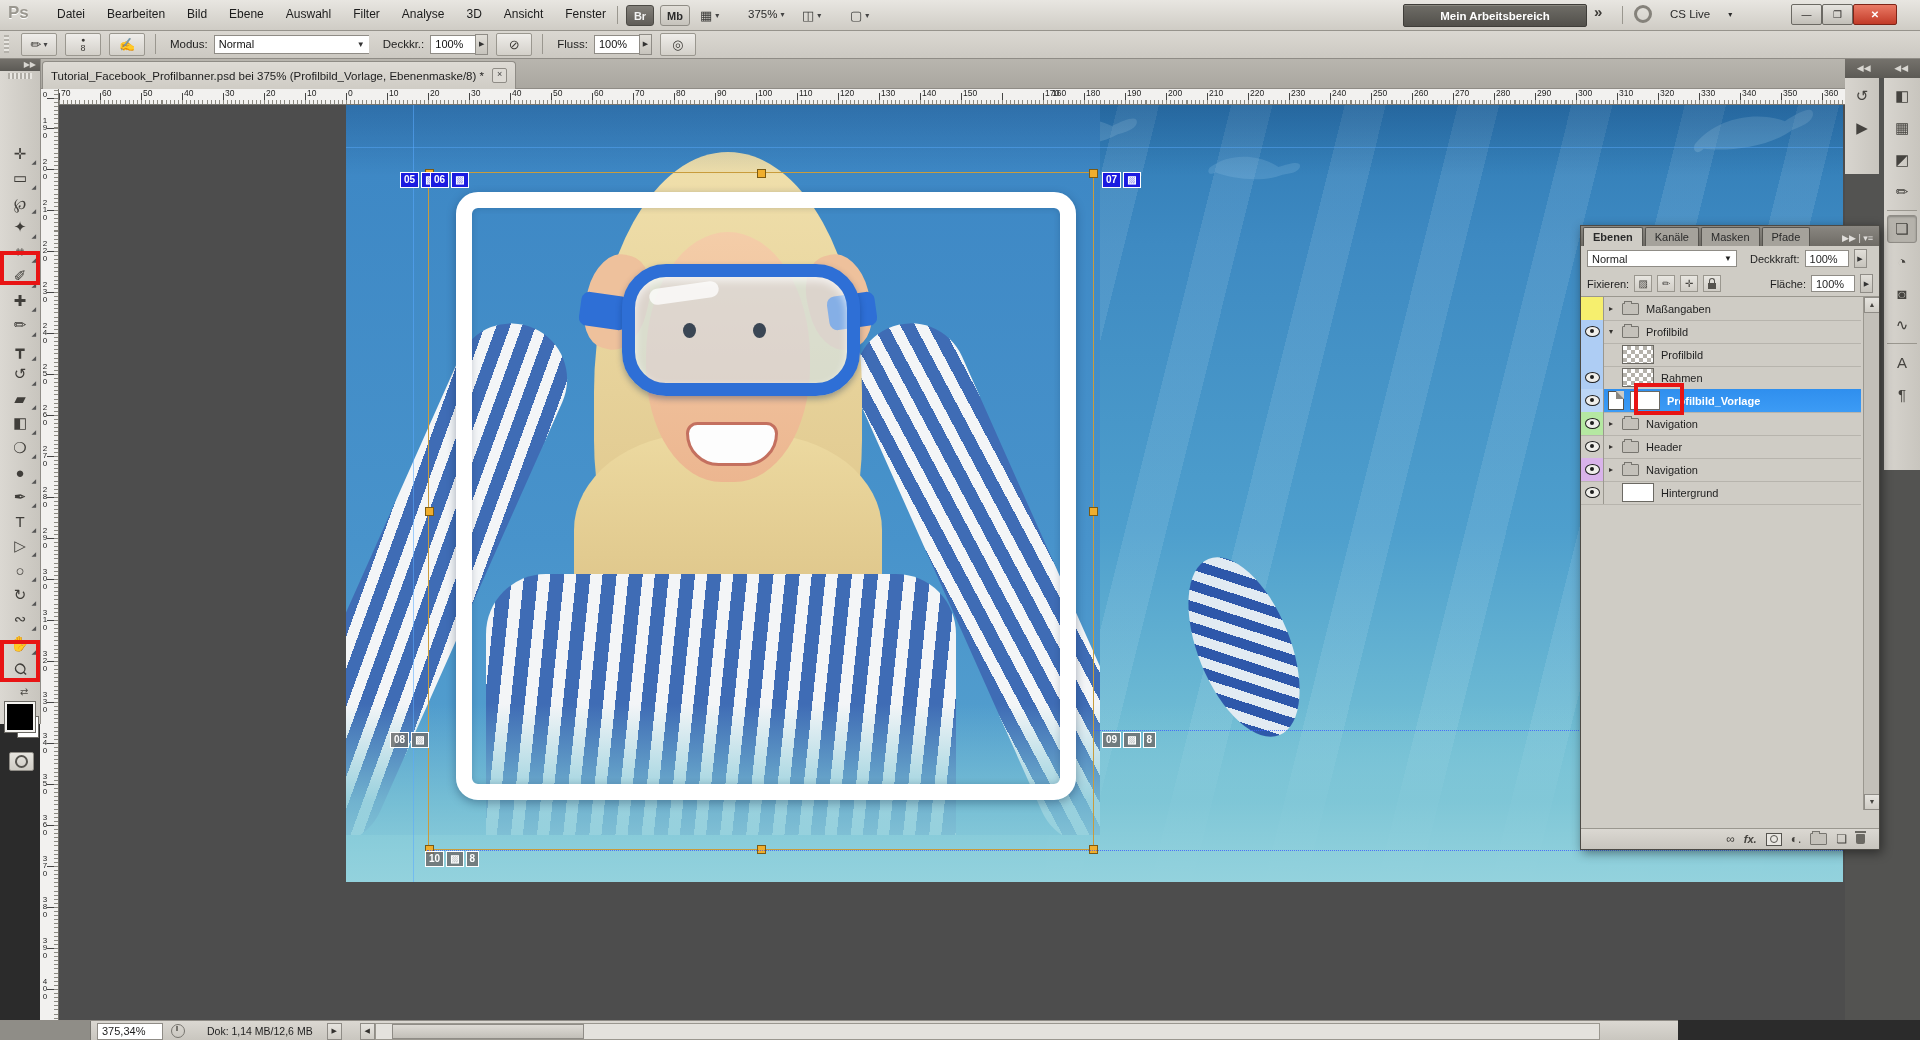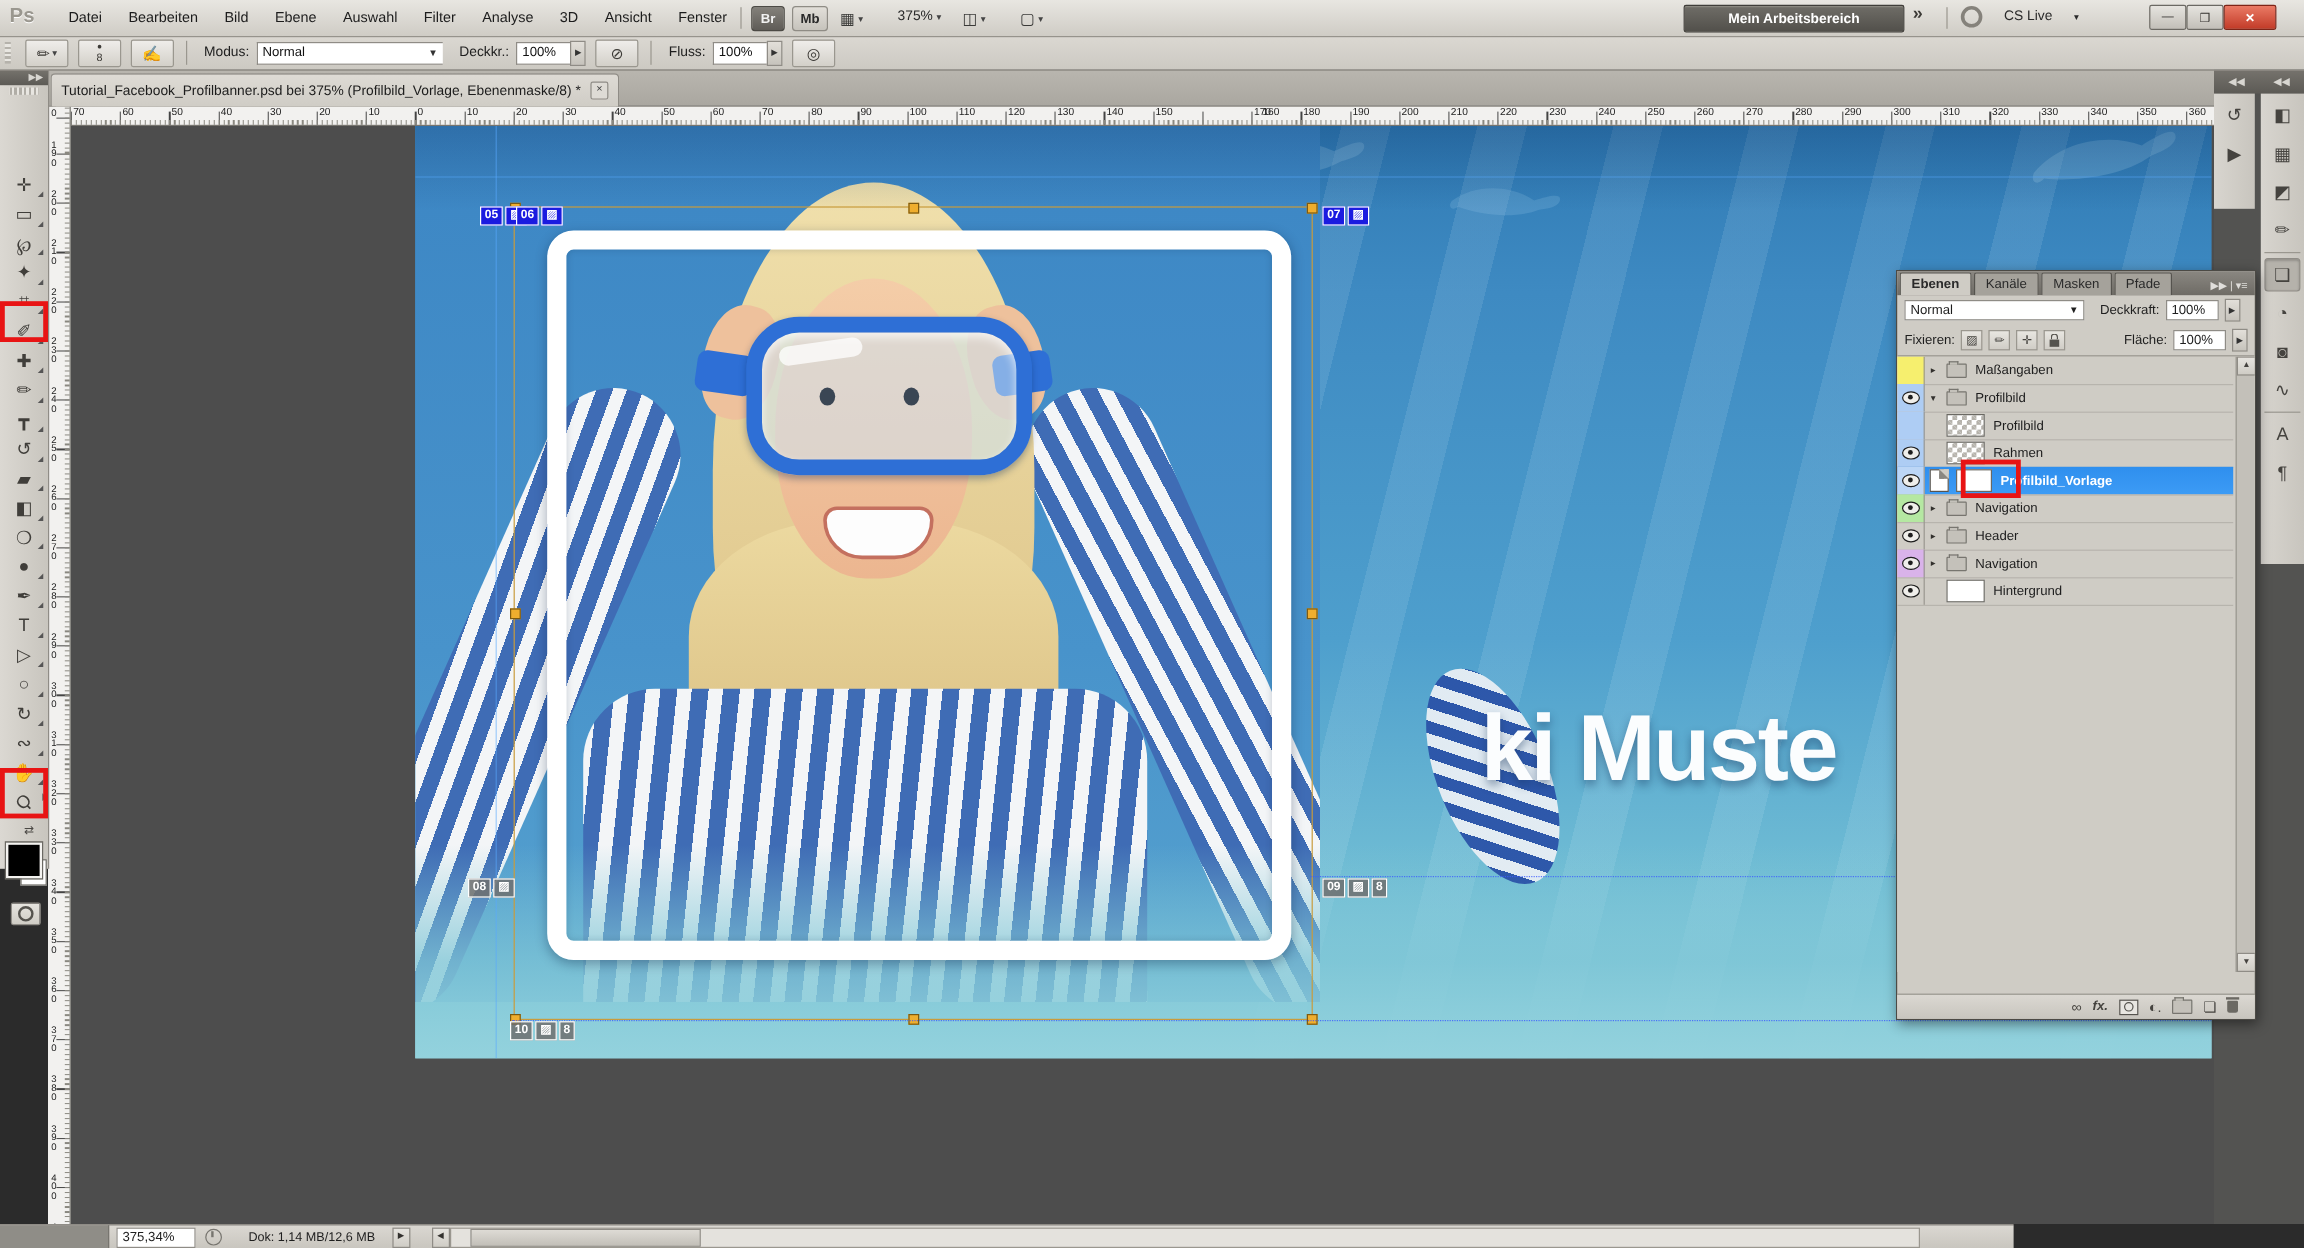--- a/index.html
+++ b/index.html
@@ -442,21 +442,20 @@
         <span class="eyeball" style="left:48px;"></span>
         <span class="eyeball" style="left:118px;"></span>
       </div>
       <div id="mouth"></div>
     </div>
 
     <div id="water-bottom"></div>
     <div id="topfog"></div>
     <div id="elbow"></div>
     <div id="frame"></div>
-    <div id="headline">ki Muste</div>
     <div id="xform">
         <div class="handle" style="left: -4px; top: -4px;"></div>
         <div class="handle" style="left: 328px; top: -4px;"></div>
         <div class="handle" style="left: 660px; top: -4px;"></div>
         <div class="handle" style="left: -4px; top: 334px;"></div>
         <div class="handle" style="left: 660px; top: 334px;"></div>
         <div class="handle" style="left: -4px; top: 672px;"></div>
         <div class="handle" style="left: 328px; top: 672px;"></div>
         <div class="handle" style="left: 660px; top: 672px;"></div>
       </div>

